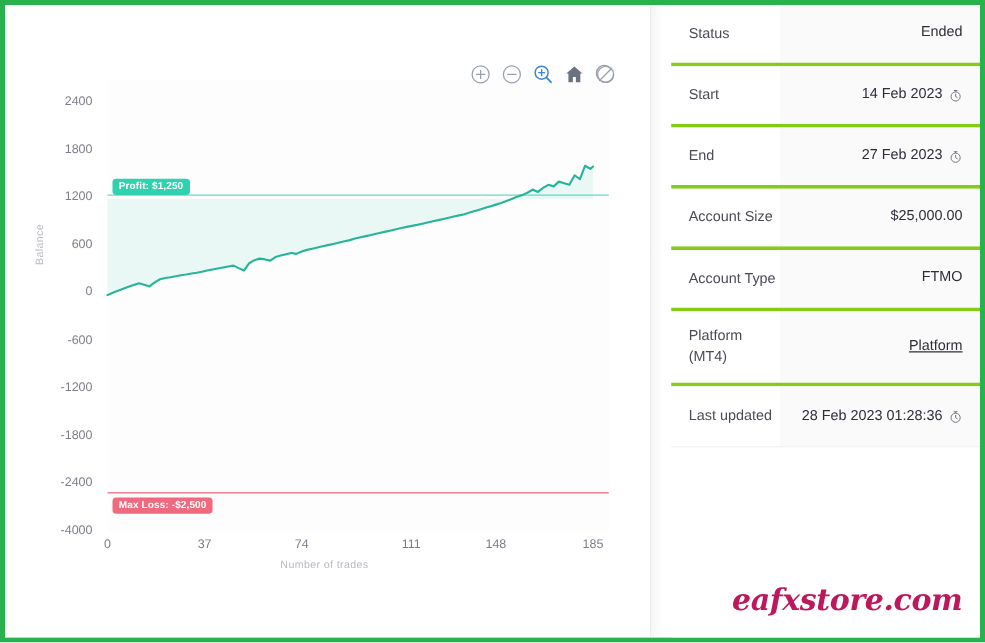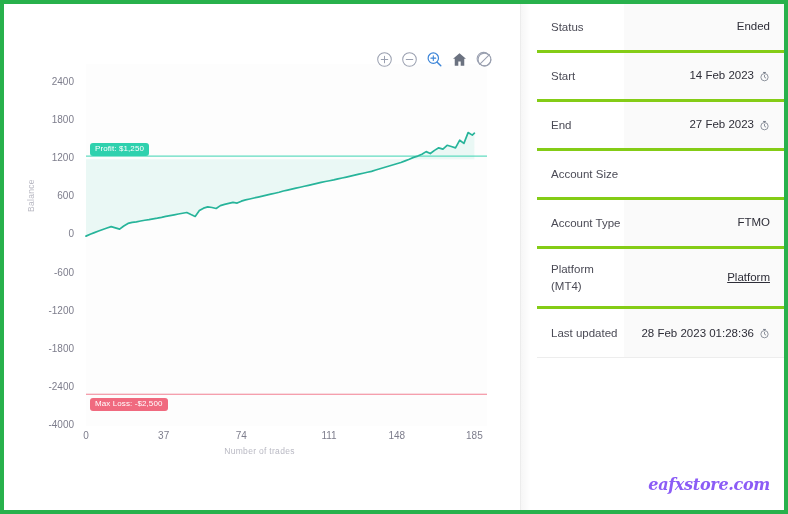--- a/index.html
+++ b/index.html
@@ -76,21 +76,21 @@
     position: absolute;
     top: 426px;
     font-size: 10px;
     color: #7d7d8c;
     transform: translateX(-50%);
     white-space: nowrap;
   }
   .annot {
     position: absolute;
     font-size: 8px;
-    font-weight: 400;
+    font-weight: 700;
     color: #ffffff;
     padding: 2px 5px 3px 5px;
     border-radius: 3px;
     white-space: nowrap;
     letter-spacing: .1px;
     line-height: 1;
   }
   .annot.profit { background: #2fd1ae; }
   .annot.loss   { background: #f06a7f; }
 
@@ -162,22 +162,22 @@
   }
   .info-filler { flex: 1 1 auto; background: #ffffff; }
 
   .watermark {
     position: absolute;
     right: 14px;
     bottom: 16px;
     font-family: "DejaVu Serif", serif;
     font-style: italic;
     font-weight: 700;
-    font-size: 16px;
-    color: #8b5cf6;
+    font-size: 24px;
+    color: #be185d;
     letter-spacing: -.3px;
     white-space: nowrap;
   }
 </style>
 </head>
 <body>
 
 <div id="root">
 
   <div class="chart-pane">
@@ -286,20 +286,23 @@
                 <circle cx="8" cy="9" r="5.3" fill="none" stroke="#6b7280" stroke-width="1.1"></circle>
                 <path d="M8 6.2V9l1.8 1.1" fill="none" stroke="#6b7280" stroke-width="1.1" stroke-linecap="round"></path>
                 <path d="M6.4 2.1h3.2" stroke="#6b7280" stroke-width="1.2" stroke-linecap="round"></path>
                 <path d="M8 2.1v1.5" stroke="#6b7280" stroke-width="1.2"></path>
               </svg>
             </span>
           </div>
         </div>
         <div class="info-row">
           <div class="info-key">Account Size</div>
+          <div class="info-val">
+            <span class="val-inner">$25,000.00</span>
+          </div>
         </div>
         <div class="info-row">
           <div class="info-key">Account Type</div>
           <div class="info-val">
             <span class="val-inner">FTMO</span>
           </div>
         </div>
         <div class="info-row">
           <div class="info-key">Platform (MT4)</div>
           <div class="info-val">

